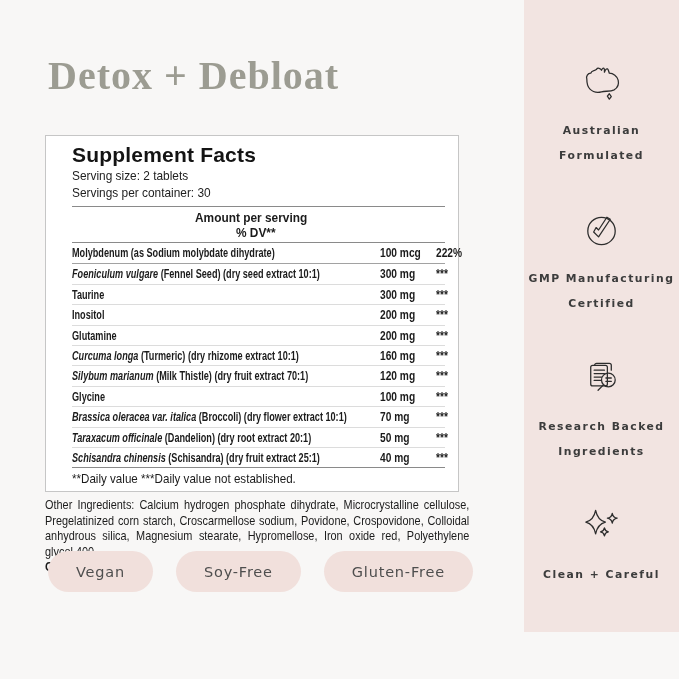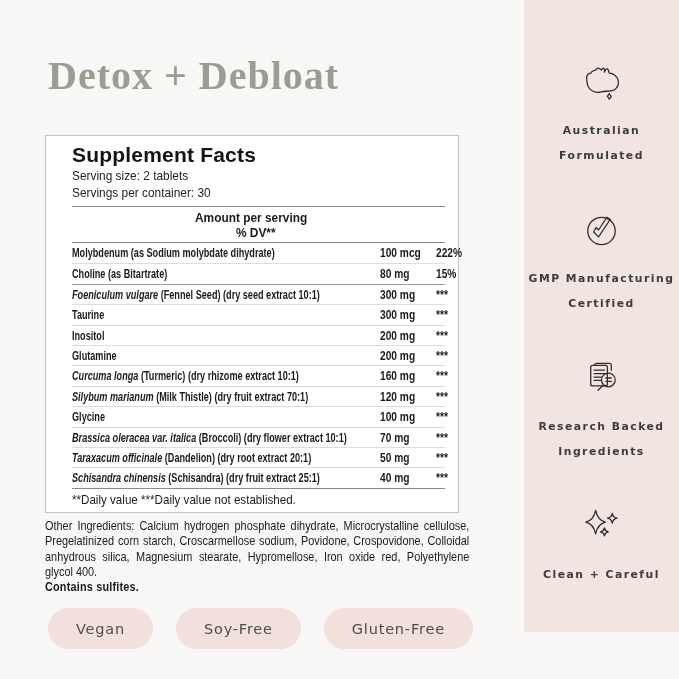--- a/index.html
+++ b/index.html
@@ -56,21 +56,21 @@
   .other-ing {
     margin:5px 0 0 45px;
     width:498px;
     transform:scaleX(.852); transform-origin:0 0;
     font-size:12.8px; line-height:15.4px;
     text-align:justify;
     color:#1c1c1c;
   }
   .other-ing b { display:block; letter-spacing:.2px; }
 
-  .pills { position:absolute; left:48px; top:608px; display:flex; gap:23px; }
+  .pills { position:absolute; left:48px; top:551px; display:flex; gap:23px; }
   .pill {
     height:41px; border-radius:21px;
     background:#f1e0dc;
     display:flex; align-items:center; justify-content:center;
     padding:0 28px;
     font-family:"DejaVu Sans", sans-serif;
     font-size:14.5px; letter-spacing:.8px; color:#4e4e4e;
   }
 
   
@@ -107,21 +107,20 @@
       <div class="serving-line"><span class="cond">Serving size: 2 tablets</span></div>
       <div class="serving-line"><span class="cond">Servings per container: 30</span></div>
 
       <div class="facts-header">
         <span class="cond">Amount per serving</span>
         <span class="cond">% DV**</span>
       </div>
 
       <div id="facts-rows">
           <div class="frow"><span class="fname">Molybdenum (as Sodium molybdate dihydrate)</span><span class="famt">100 mcg</span><span class="fdv">222%</span></div>
-          <div class="frow"><span class="fname">Choline (as Bitartrate)</span><span class="famt">80 mg</span><span class="fdv">15%</span></div>
           <div class="frow sep"><span class="fname"><i>Foeniculum vulgare</i> (Fennel Seed) (dry seed extract 10:1)</span><span class="famt">300 mg</span><span class="fdv">***</span></div>
           <div class="frow"><span class="fname">Taurine</span><span class="famt">300 mg</span><span class="fdv">***</span></div>
           <div class="frow"><span class="fname">Inositol</span><span class="famt">200 mg</span><span class="fdv">***</span></div>
           <div class="frow"><span class="fname">Glutamine</span><span class="famt">200 mg</span><span class="fdv">***</span></div>
           <div class="frow"><span class="fname"><i>Curcuma longa</i> (Turmeric) (dry rhizome extract 10:1)</span><span class="famt">160 mg</span><span class="fdv">***</span></div>
           <div class="frow"><span class="fname"><i>Silybum marianum</i> (Milk Thistle) (dry fruit extract 70:1)</span><span class="famt">120 mg</span><span class="fdv">***</span></div>
           <div class="frow"><span class="fname">Glycine</span><span class="famt">100 mg</span><span class="fdv">***</span></div>
           <div class="frow"><span class="fname"><i>Brassica oleracea var. italica</i> (Broccoli) (dry flower extract 10:1)</span><span class="famt">70 mg</span><span class="fdv">***</span></div>
           <div class="frow"><span class="fname"><i>Taraxacum officinale</i> (Dandelion) (dry root extract 20:1)</span><span class="famt">50 mg</span><span class="fdv">***</span></div>
           <div class="frow"><span class="fname"><i>Schisandra chinensis</i> (Schisandra) (dry fruit extract 25:1)</span><span class="famt">40 mg</span><span class="fdv">***</span></div>

